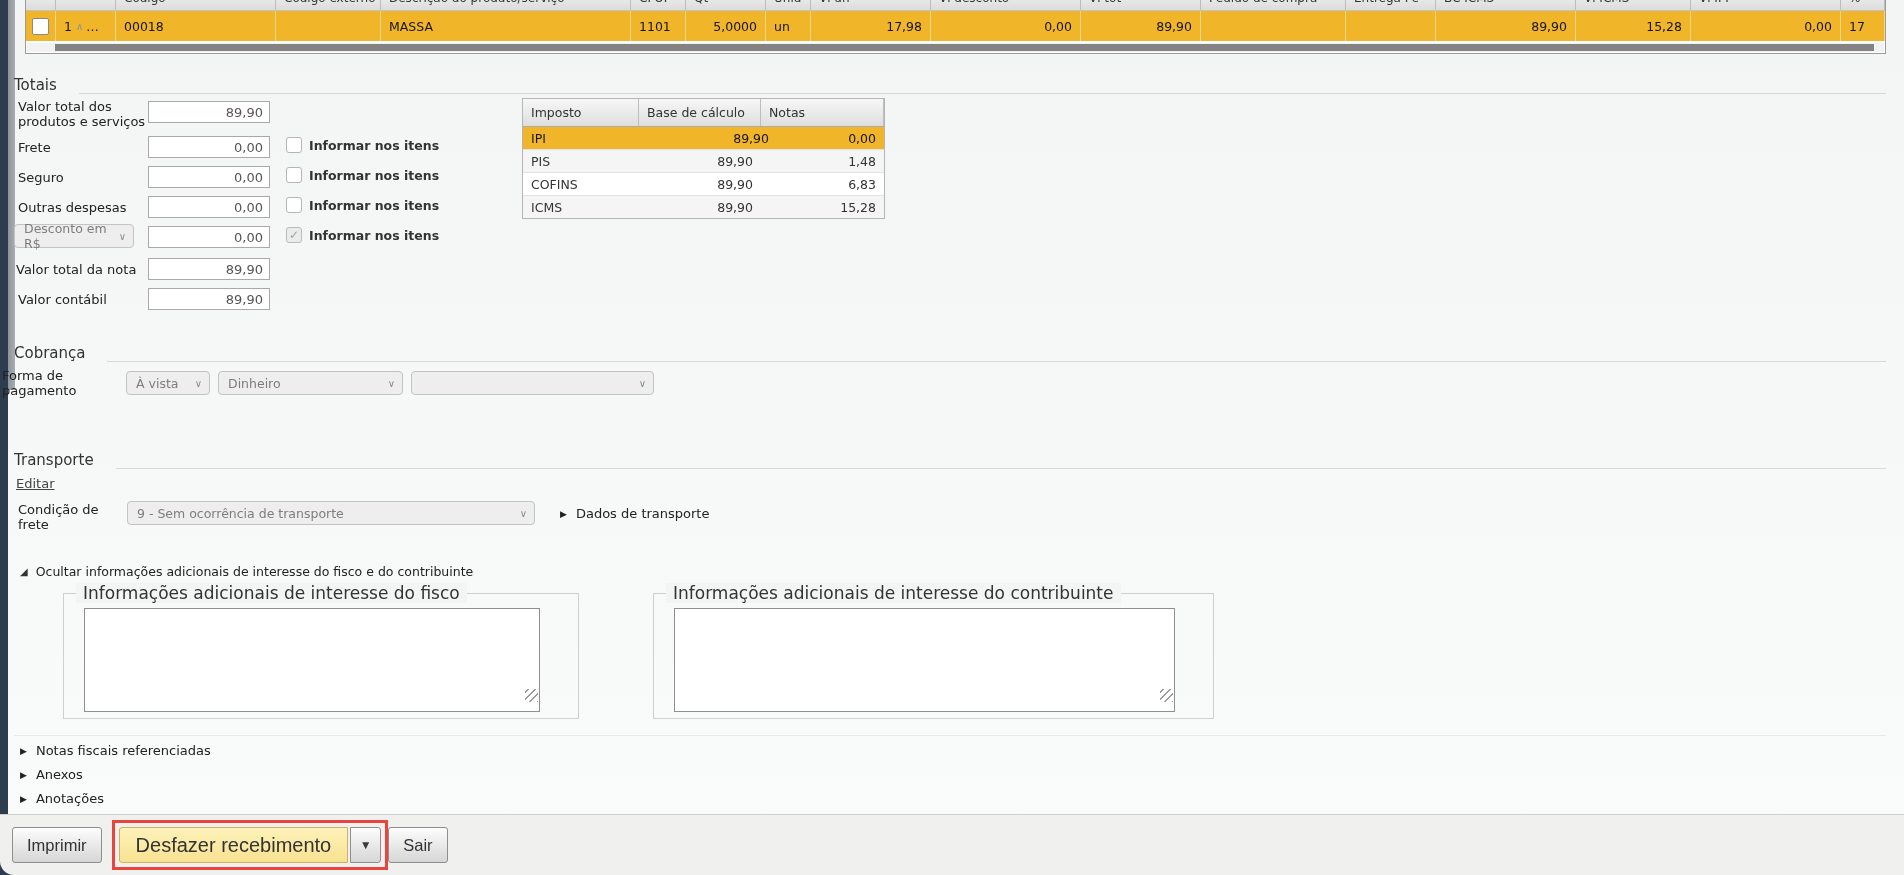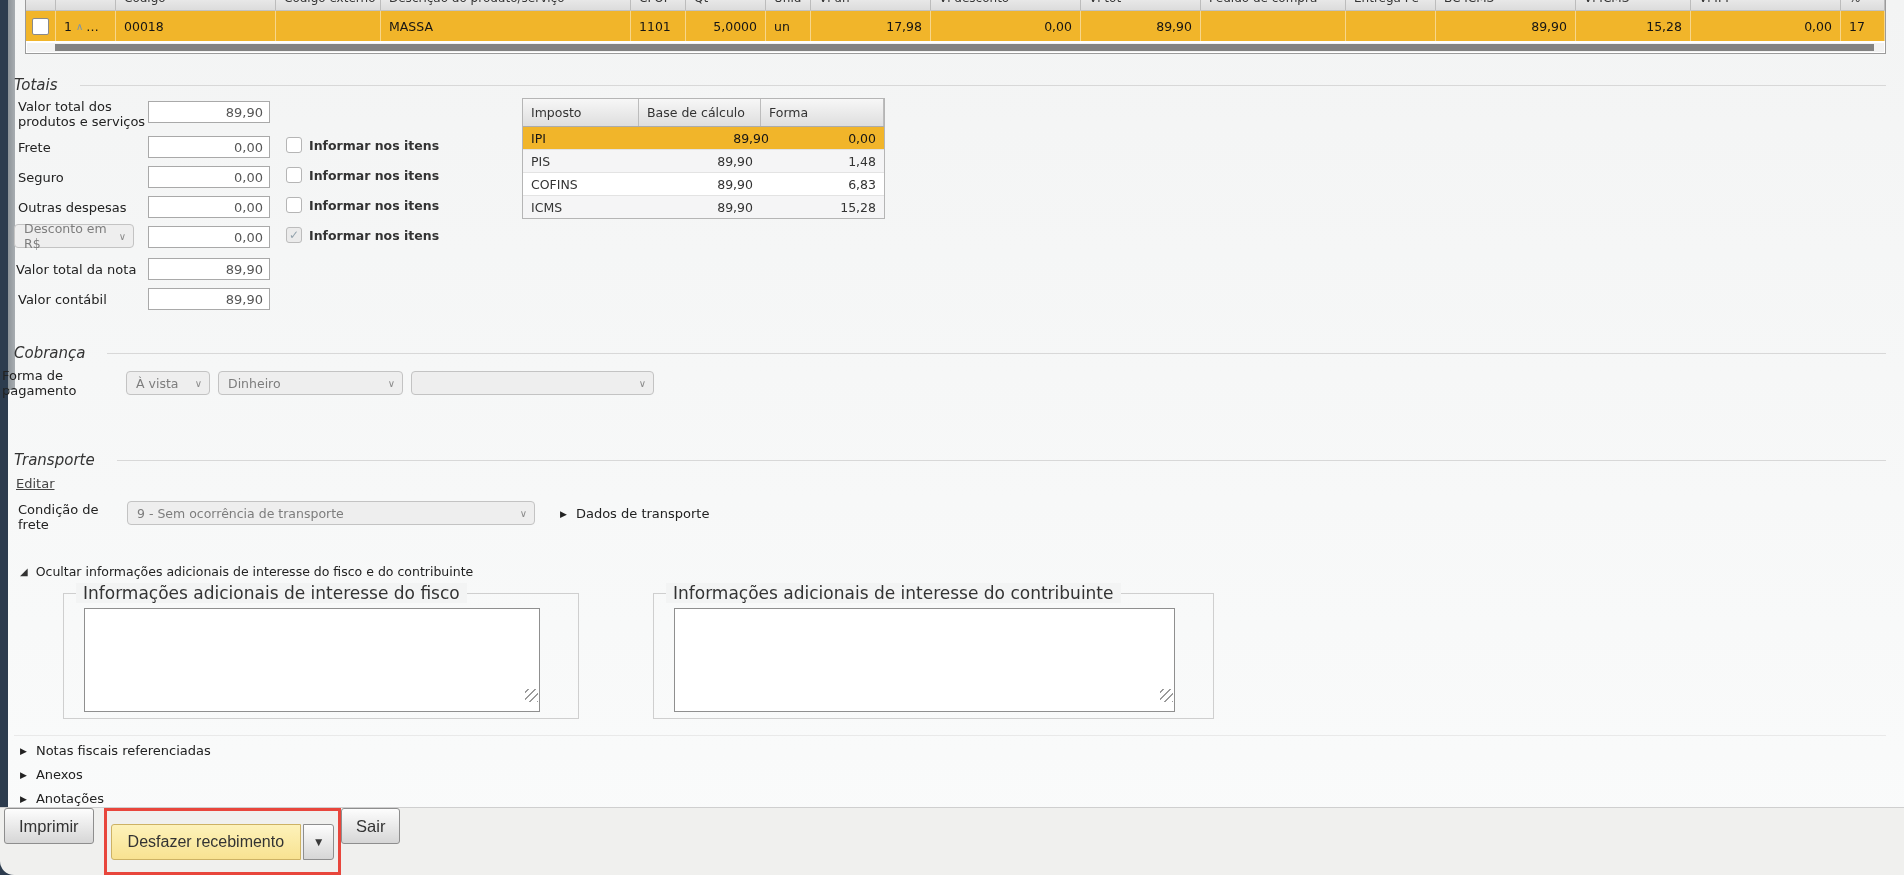--- a/index.html
+++ b/index.html
@@ -23,21 +23,21 @@
   .c2{flex:0 0 60px}.c3{flex:0 0 160px}.c4{flex:0 0 105px}.c5{flex:0 0 250px}
   .c6{flex:0 0 55px}.c7{flex:0 0 80px}.c8{flex:0 0 45px}.c9{flex:0 0 120px}
   .c10{flex:0 0 150px}.c11{flex:0 0 120px}.c12{flex:0 0 145px}.c13{flex:0 0 90px}
   .c14{flex:0 0 140px}.c15{flex:0 0 115px}.c16{flex:0 0 150px}.c17{flex:1 1 auto}
   .rowcheck{width:15px;height:15px;background:#fff;border:1px solid #8a8a8a;border-radius:2px;}
   .sort-up{color:#7d93a8;font-size:10px;margin:0 3px 0 4px;}
   .hscroll{position:absolute;left:1px;right:1px;bottom:1px;height:9px;background:#f2f2f2;}
   .hthumb{position:absolute;left:28px;right:10px;top:1px;height:7px;background:#838383;}
 
   
-  .legend-row{position:absolute;left:14px;right:18px;display:flex;align-items:center;gap:22px;font-style:italic;}
+  .legend-row{position:absolute;left:14px;right:18px;display:flex;align-items:flex-end;gap:22px;}
   .legend-row .lg{font-size:15px;color:#333;}
   .legend-row .rule{flex:1;border-top:1px solid #d8d8d8;height:0;}
 
   .flabel{position:absolute;font-size:13px;color:#222;line-height:15px;}
   .fin{position:absolute;left:148px;width:112px;height:20px;border:1px solid #a9a9a9;background:#fff;
        font-family:inherit;font-size:13px;color:#555;text-align:right;padding:0 6px 0 2px;box-sizing:content-box;}
   .sel{position:absolute;height:24px;border:1px solid #c3c3c3;border-radius:4px;background:#eeeeee;
        display:flex;align-items:center;justify-content:space-between;padding:0 7px 0 9px;font-size:12.5px;color:#7d7d7d;box-sizing:border-box;}
   .sel .chev{color:#8b8b8b;font-size:10px;margin-left:6px;}
   .cbwrap{position:absolute;display:flex;align-items:center;gap:7px;}
@@ -67,27 +67,27 @@
   .fs{position:absolute;border:1px solid #cfcfcf;height:126px;box-sizing:border-box;}
   .fs .fslegend{position:absolute;top:-11px;left:12px;background:#f3f4f4;padding:0 7px;font-size:17px;color:#333;white-space:nowrap;}
   .ta{position:absolute;top:14px;left:20px;right:38px;height:98px;border:1px solid #8f8f8f;background:#fff;resize:none;
       font-family:inherit;font-size:13px;color:#333;}
   .grip{position:absolute;width:13px;height:13px;background:
         repeating-linear-gradient(135deg,transparent 0 2px,#9a9a9a 2px 3px,transparent 3px 5px);}
 
   .sep{position:absolute;left:14px;right:18px;border-top:1px solid #e9e9e9;height:0;}
 
   
-  .bar{position:absolute;left:0;right:0;bottom:0;height:68px;background:#f0f0ee;border-top:1px solid #cfcfcf;
-       border-bottom-left-radius:14px;display:flex;padding-left:4px;box-sizing:border-box;}
+  .bar{position:absolute;left:0;right:0;bottom:0;height:61px;background:#f0f0ee;border-top:1px solid #cfcfcf;
+       border-bottom-left-radius:14px;display:flex;align-items:center;padding-left:12px;box-sizing:border-box;}
   .btn{height:36px;display:inline-flex;align-items:center;padding:0 14px;background:linear-gradient(#fdfdfd,#d6d6d6);
        border:1px solid #8e8e8e;border-radius:3px;font-size:16.5px;color:#333;box-sizing:border-box;}
   .redbox{display:inline-flex;align-items:center;border:3px solid #e8463c;padding:4px;margin-left:10px;}
   .btn-warn{height:36px;display:inline-flex;align-items:center;padding:0 16px;background:linear-gradient(#fdf2ba,#f8e291);
-       border:1px solid #cdb264;border-radius:3px 0 0 3px;font-size:16px;color:#333;box-sizing:border-box;}
+       border:1px solid #cdb264;border-radius:3px 0 0 3px;font-size:20px;color:#333;box-sizing:border-box;}
   .btn-arrow{height:36px;width:31px;display:inline-flex;align-items:center;justify-content:center;margin-left:2px;
        background:linear-gradient(#fdfdfd,#d6d6d6);border:1px solid #8e8e8e;border-radius:0 3px 3px 0;font-size:12px;color:#3a3a3a;box-sizing:border-box;}
   .btn-sair{}
 </style>
 </head>
 <body>
 
 <div id="root">
 
   <div class="rail"></div>
@@ -185,21 +185,21 @@
   <div class="flabel" style="left:16px;top:262px;">Valor total da nota</div>
   <input class="fin" style="top: 258px;" readonly="" value="89,90">
 
   <div class="flabel" style="left:18px;top:292px;">Valor contábil</div>
   <input class="fin" style="top: 288px;" readonly="" value="89,90">
 
   <div class="tax">
     <div class="hr">
       <div class="tc tc1">Imposto</div>
       <div class="tc tc2 num" style="justify-content:flex-start;padding-left:8px;">Base de cálculo</div>
-      <div class="tc tc3">Forma</div>
+      <div class="tc tc3">Notas</div>
     </div>
     <div class="tr hl">
       <div class="tc tc1">IPI</div>
       <div class="tc tc2 num">89,90</div>
       <div class="tc tc3 num">0,00</div>
     </div>
     <div class="tr alt">
       <div class="tc tc1">PIS</div>
       <div class="tc tc2 num">89,90</div>
       <div class="tc tc3 num">1,48</div>

